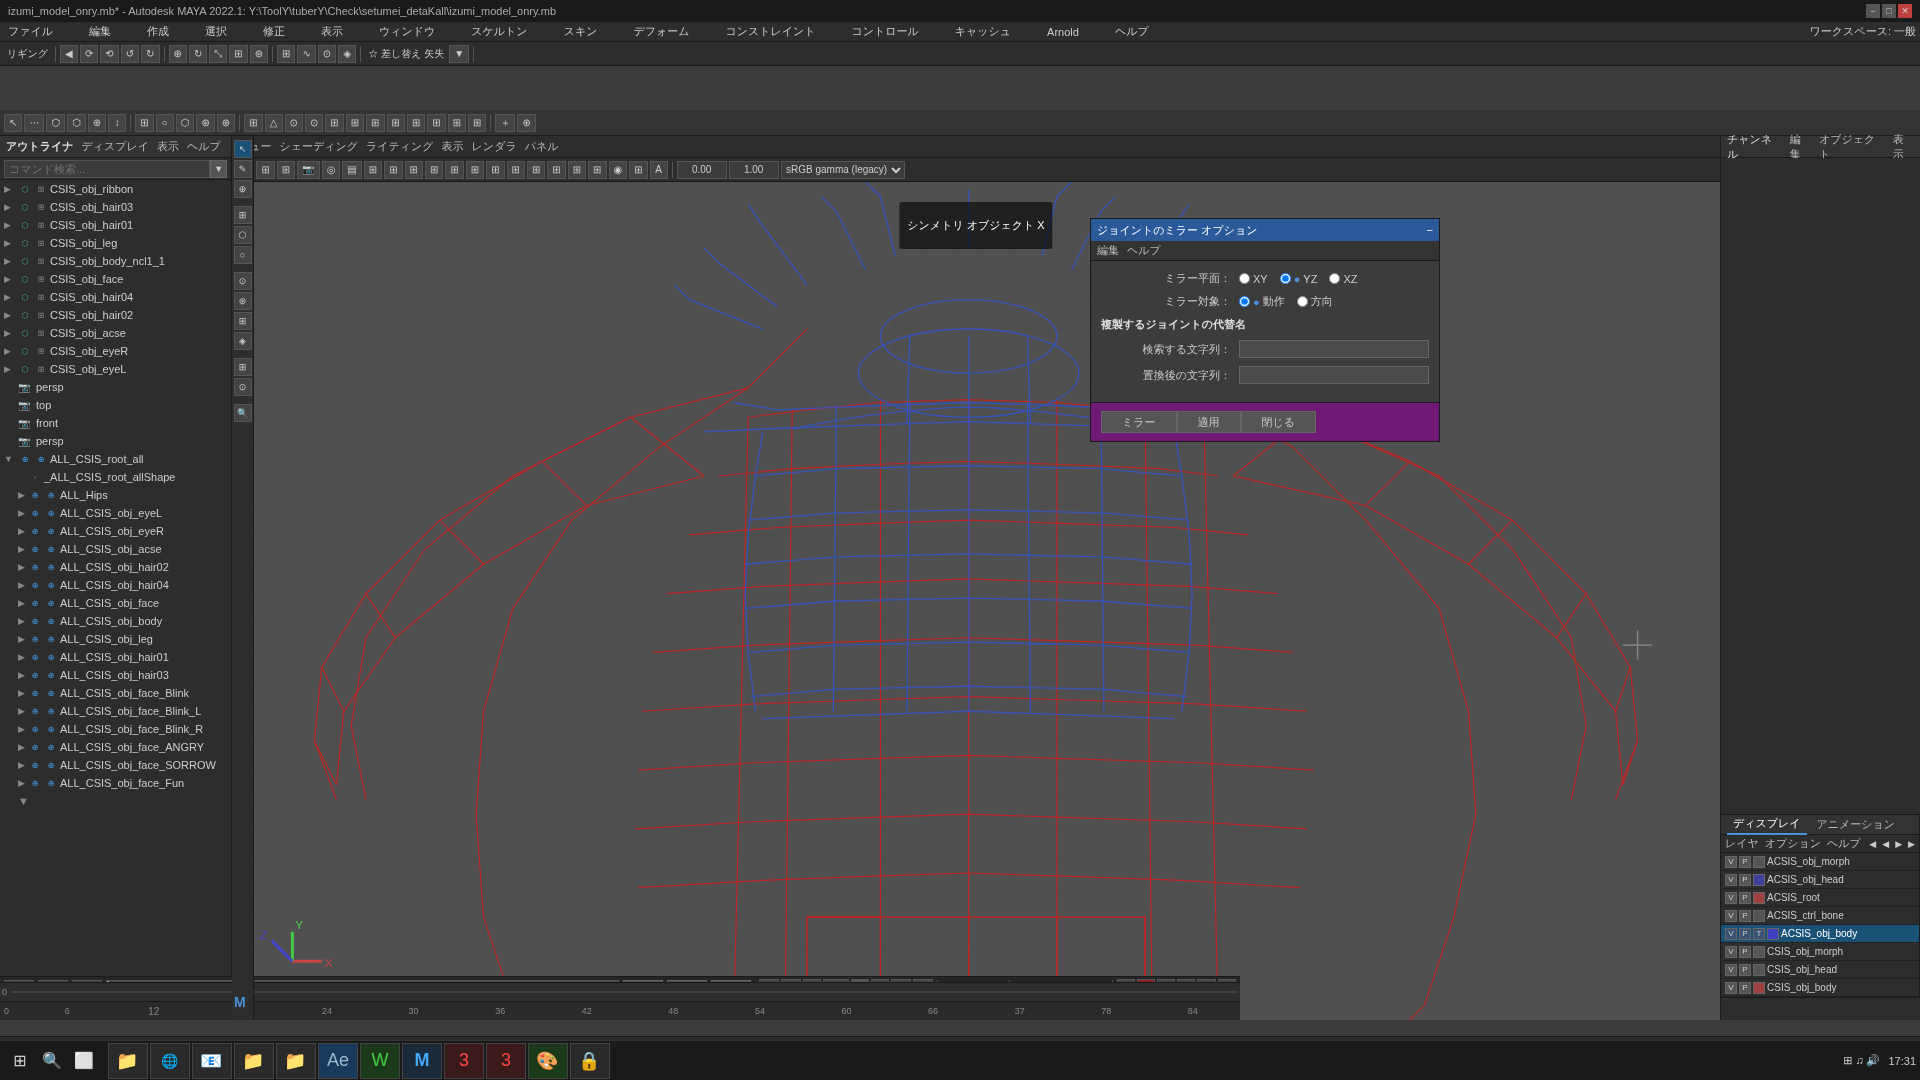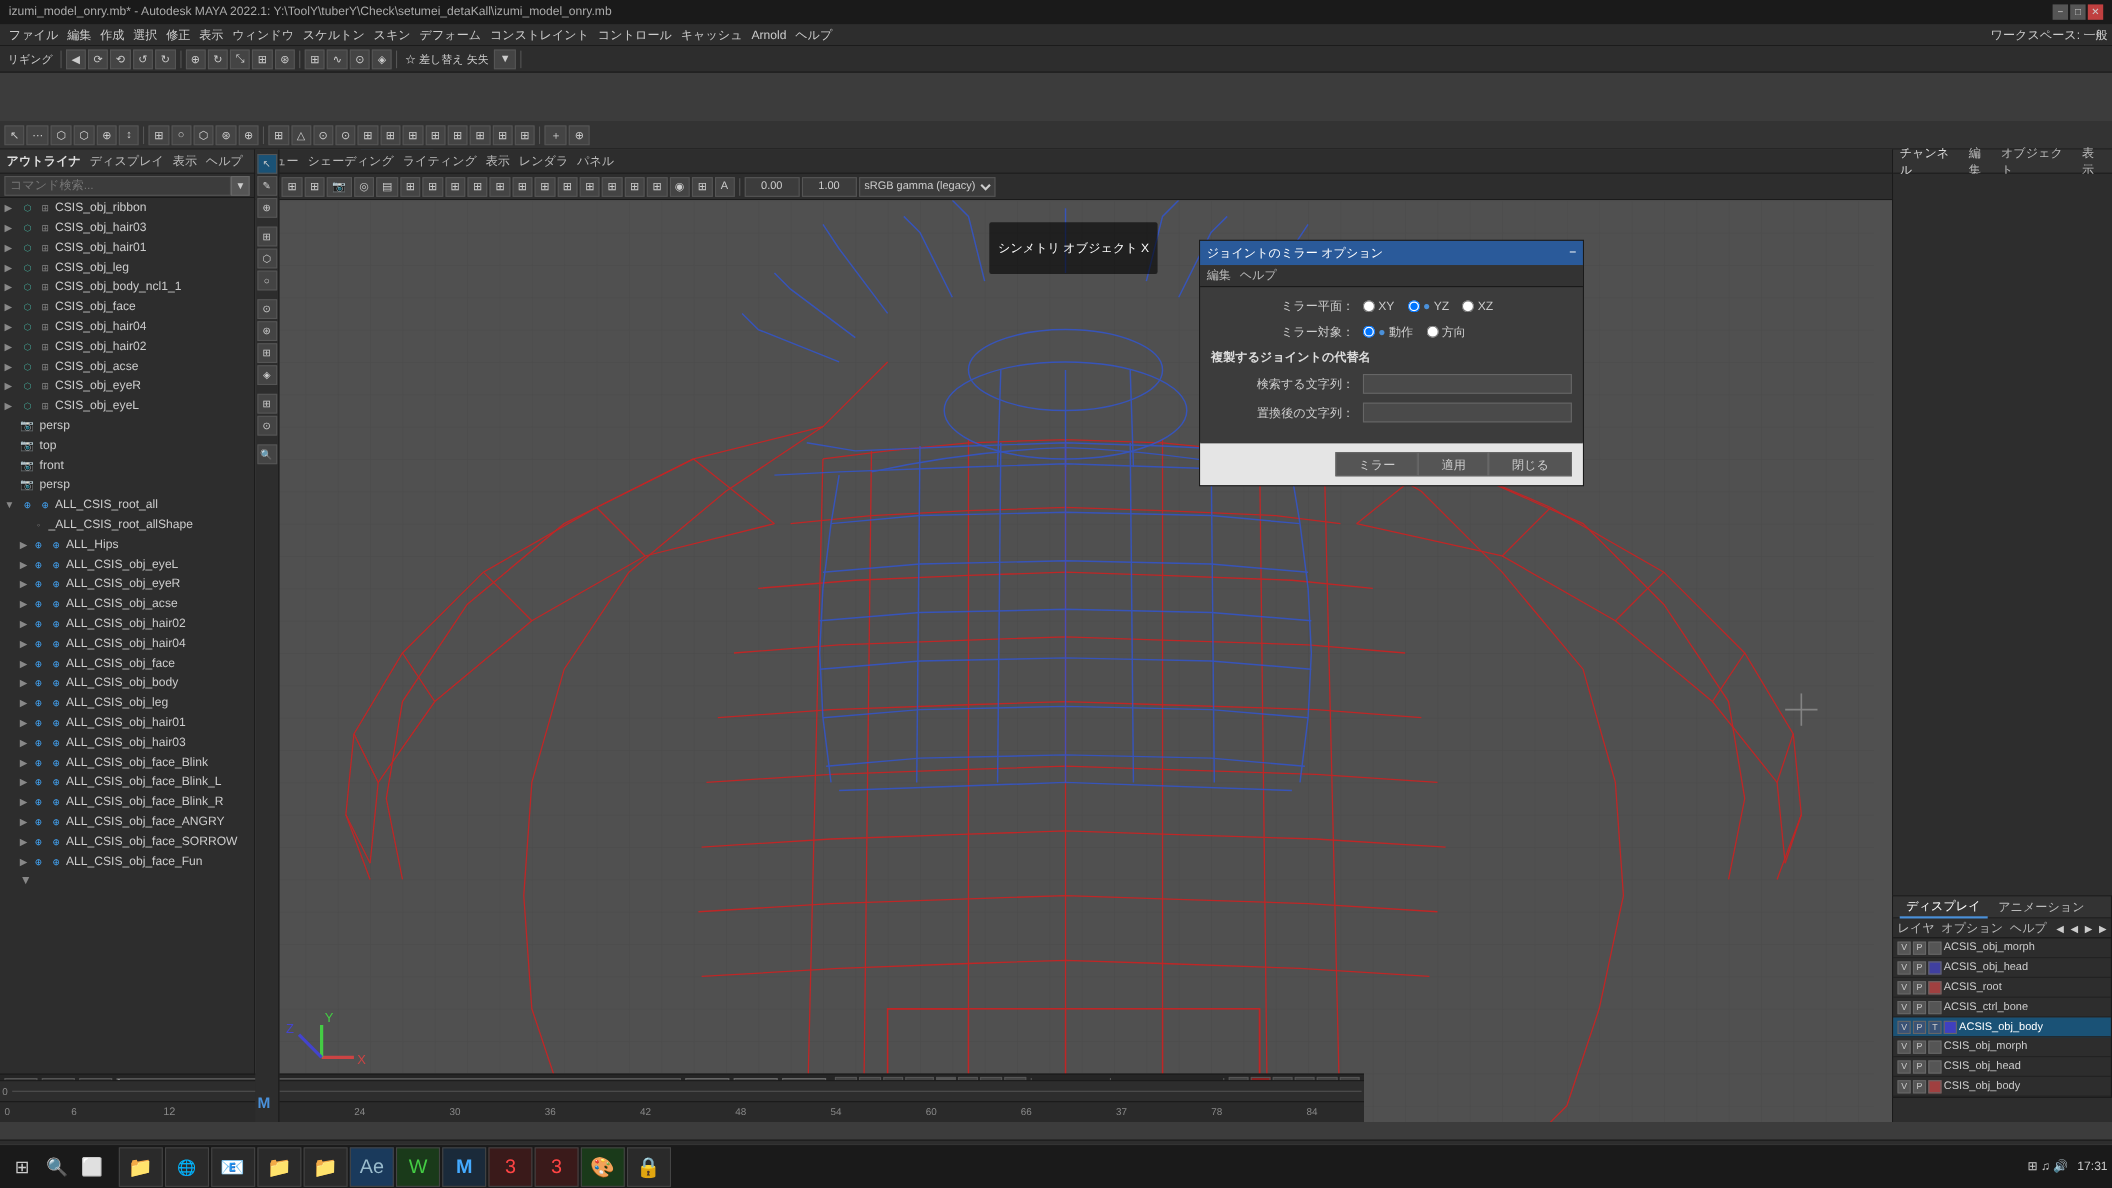--- a/index.html
+++ b/index.html
@@ -10,21 +10,21 @@
       width: 100%; height: 22px; background: #1a1a1a; display: flex; align-items: center;
       justify-content: space-between; padding: 0 8px; position: absolute; top: 0; left: 0; z-index: 100;
     }
     #titlebar .win-controls { display: flex; gap: 2px; }
     #titlebar .win-btn { width: 14px; height: 14px; background: #555; border: none; color: #ccc; font-size: 9px; cursor: pointer; display: flex; align-items: center; justify-content: center; }
     #titlebar .win-btn.close { background: #c04040; }
 
     
     #menubar {
       position: absolute; top: 22px; left: 0; width: 100%; height: 20px;
-      background: #2d2d2d; display: flex; align-items: center; padding: 0 4px; gap: 0;
+      background: #2d2d2d; display: flex; align-items: center; padding: 0 4px; gap: 28px;
       border-bottom: 1px solid #1a1a1a;
     }
     #menubar .menu-item { color: #ccc; font-size: 11px; cursor: pointer; padding: 2px 4px; }
     #menubar .workspace { margin-left: auto; color: #ccc; font-size: 11px; }
 
     
     .toolbar-row {
       position: absolute; left: 0; width: 100%; height: 24px;
       background: #2d2d2d; display: flex; align-items: center; padding: 0 4px; gap: 2px;
       border-bottom: 1px solid #1a1a1a;
@@ -197,22 +197,22 @@
     .dialog-row { display: flex; align-items: center; margin-bottom: 8px; }
     .dialog-label { color: #ccc; font-size: 11px; width: 130px; text-align: right; margin-right: 8px; }
     .radio-group { display: flex; align-items: center; gap: 12px; }
     .radio-item { display: flex; align-items: center; gap: 3px; color: #ccc; font-size: 11px; }
     .radio-item input { width: 11px; height: 11px; }
     .dialog-input {
       flex: 1; height: 18px; background: #4a4a4a; border: 1px solid #666;
       color: #ccc; font-size: 11px; padding: 0 4px;
     }
     .dialog-buttons {
-      display: flex; justify-content: flex-end; padding: 8px 10px;
-      background: #e5e5e5; border-top: 1px solid #1a1a1a;
+      display: flex; justify-content: flex-start; padding: 8px 10px;
+      background: #701a75; border-top: 1px solid #1a1a1a;
     }
     .dialog-btn {
       background: #555; border: 1px solid #666; color: #ccc; font-size: 11px;
       padding: 3px 20px; cursor: pointer; height: 22px;
     }
 
     
     #anim-panel {
       position: absolute; right: 0; bottom: 82px; width: 200px;
       background: #2d2d2d; border: 1px solid #1a1a1a; z-index: 50;
@@ -257,21 +257,21 @@
 
     
     #model-svg { position: absolute; top: 0; left: 0; width: 100%; height: 100%; }
 
     .vp-input {
       width: 50px; height: 18px; background: #3c3c3c; border: 1px solid #555;
       color: #ccc; font-size: 10px; text-align: center;
     }
     .vp-select {
       height: 18px; background: #3c3c3c; border: 1px solid #555;
-      color: #ccc; font-size: 10px;
+      color: #ccc; font-size: 10px; text-align: center;
     }
   </style>
 </head>
 <body>
 
 <div id="titlebar">
   <span style="font-size:11px; color:#aaa;">izumi_model_onry.mb* - Autodesk MAYA 2022.1: Y:\ToolY\tuberY\Check\setumei_detaKall\izumi_model_onry.mb</span>
   <div class="win-controls">
     <button class="win-btn">−</button>
     <button class="win-btn">□</button>

